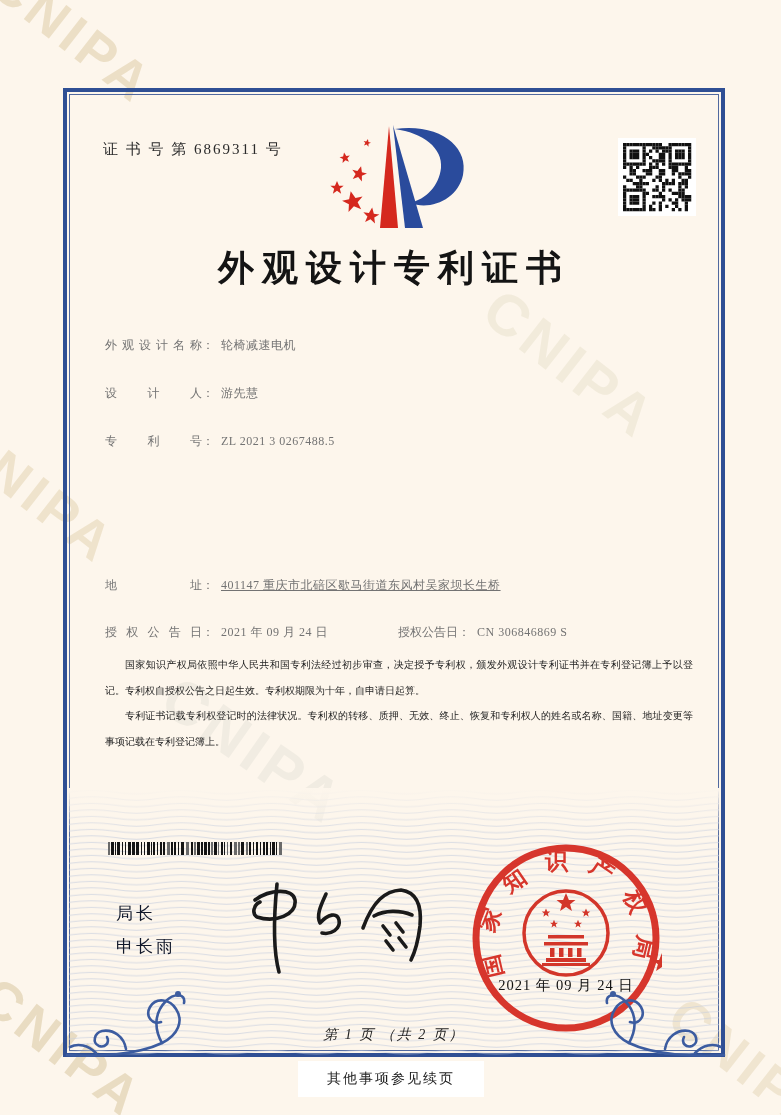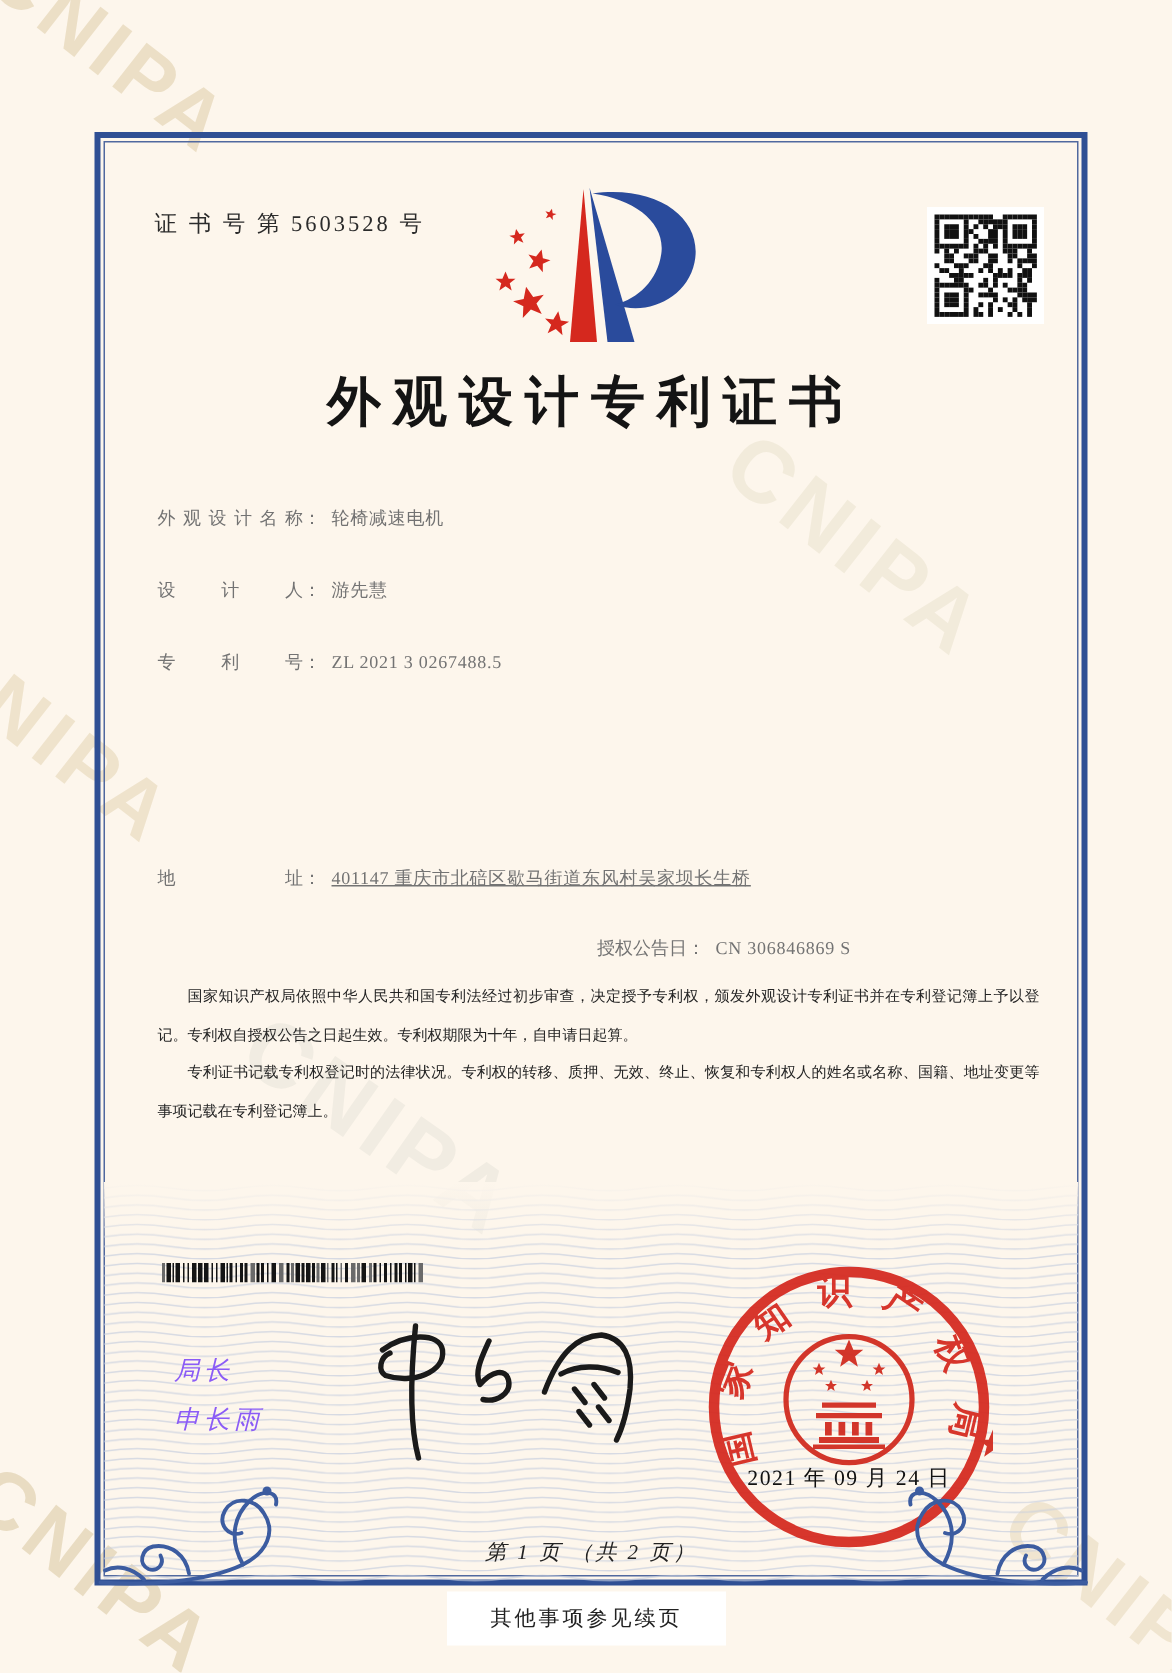--- a/index.html
+++ b/index.html
@@ -70,21 +70,21 @@
 
   .barcode{
     position:absolute;left:108px;top:842px;width:208px;height:13px;
     display:flex;align-items:stretch;overflow:hidden;
   }
   .barcode span{display:block;height:100%;background:#141414;flex:none;}
 
   .signer{
     position:absolute;left:116px;top:897px;
     font-family:"Liberation Sans","DejaVu Sans",sans-serif;
-    font-size:17px;line-height:33px;color:#8b5cf6;letter-spacing:3px;font-style:italic;
+    font-size:17px;line-height:33px;color:#0f172a;letter-spacing:3px;
   }
   .signature{position:absolute;left:225px;top:870px;}
 
   .seal{position:absolute;left:470px;top:843px;opacity:.93;}
   .seal-date{
     position:absolute;left:462px;top:976px;width:208px;
     text-align:center;font-size:14.5px;letter-spacing:1px;color:#111;
     white-space:nowrap;
   }
 
@@ -125,21 +125,21 @@
       </pattern>
       <linearGradient id="fade" x1="0" y1="0" x2="0" y2="1">
         <stop offset="0" stop-color="#fdf6ec" stop-opacity="1"></stop>
         <stop offset="1" stop-color="#fdf6ec" stop-opacity="0"></stop>
       </linearGradient>
     </defs>
     <rect x="0" y="0" width="650" height="267" fill="url(#wv)" opacity="0.7"></rect>
     <rect x="0" y="0" width="650" height="46" fill="url(#fade)"></rect>
   </svg>
 
-  <div class="cert-no">证 书 号 第 5603528 号</div>
+  <div class="cert-no">证 书 号 第 6869311 号</div>
 
   <svg class="logo" width="152" height="116" viewBox="0 0 152 116">
     <defs>
       <path id="st" d="M0,-10 L2.94,-3.09 L9.51,-3.09 L4.05,1.18 L5.88,8.09 L0,4 L-5.88,8.09 L-4.05,1.18 L-9.51,-3.09 L-2.94,-3.09 Z"></path>
     </defs>
     <g>
       <polygon points="71,3 83,106 101,106" fill="#2a4b9c"></polygon>
       <path d="M73,7 C118,1 147,25 141,53 C136,77 109,89 88,81 C104,77 117,64 119,46 C121,26 101,11 73,7 Z" fill="#2a4b9c"></path>
     </g>
     <g>
@@ -405,20 +405,23 @@
   <div class="row" style="top:385px;">
     <span class="lab">设计人</span><span class="colon">：</span><span class="val">游先慧</span>
   </div>
   <div class="row" style="top:433px;">
     <span class="lab">专利号</span><span class="colon">：</span><span class="val">ZL 2021 3 0267488.5</span>
   </div>
   <div class="row" style="top:577px;text-decoration:underline;">
     <span class="lab">地址</span><span class="colon">：</span><span class="val">401147 重庆市北碚区歇马街道东风村吴家坝长生桥</span>
   </div>
 
+  <div class="row" style="top:624px;">
+    <span class="lab">授权公告日</span><span class="colon">：</span><span class="val">2021 年 09 月 24 日</span>
+  </div>
   <div class="row" style="left:398px;top:624px;">
     <span>授权公告日</span><span class="colon">：</span><span class="val">CN 306846869 S</span>
   </div>
 
   <div class="paras">
     <p>国家知识产权局依照中华人民共和国专利法经过初步审查，决定授予专利权，颁发外观设计专利证书并在专利登记簿上予以登记。专利权自授权公告之日起生效。专利权期限为十年，自申请日起算。</p>
     <p>专利证书记载专利权登记时的法律状况。专利权的转移、质押、无效、终止、恢复和专利权人的姓名或名称、国籍、地址变更等事项记载在专利登记簿上。</p>
   </div>
 
   <div class="barcode" id="barcode">

